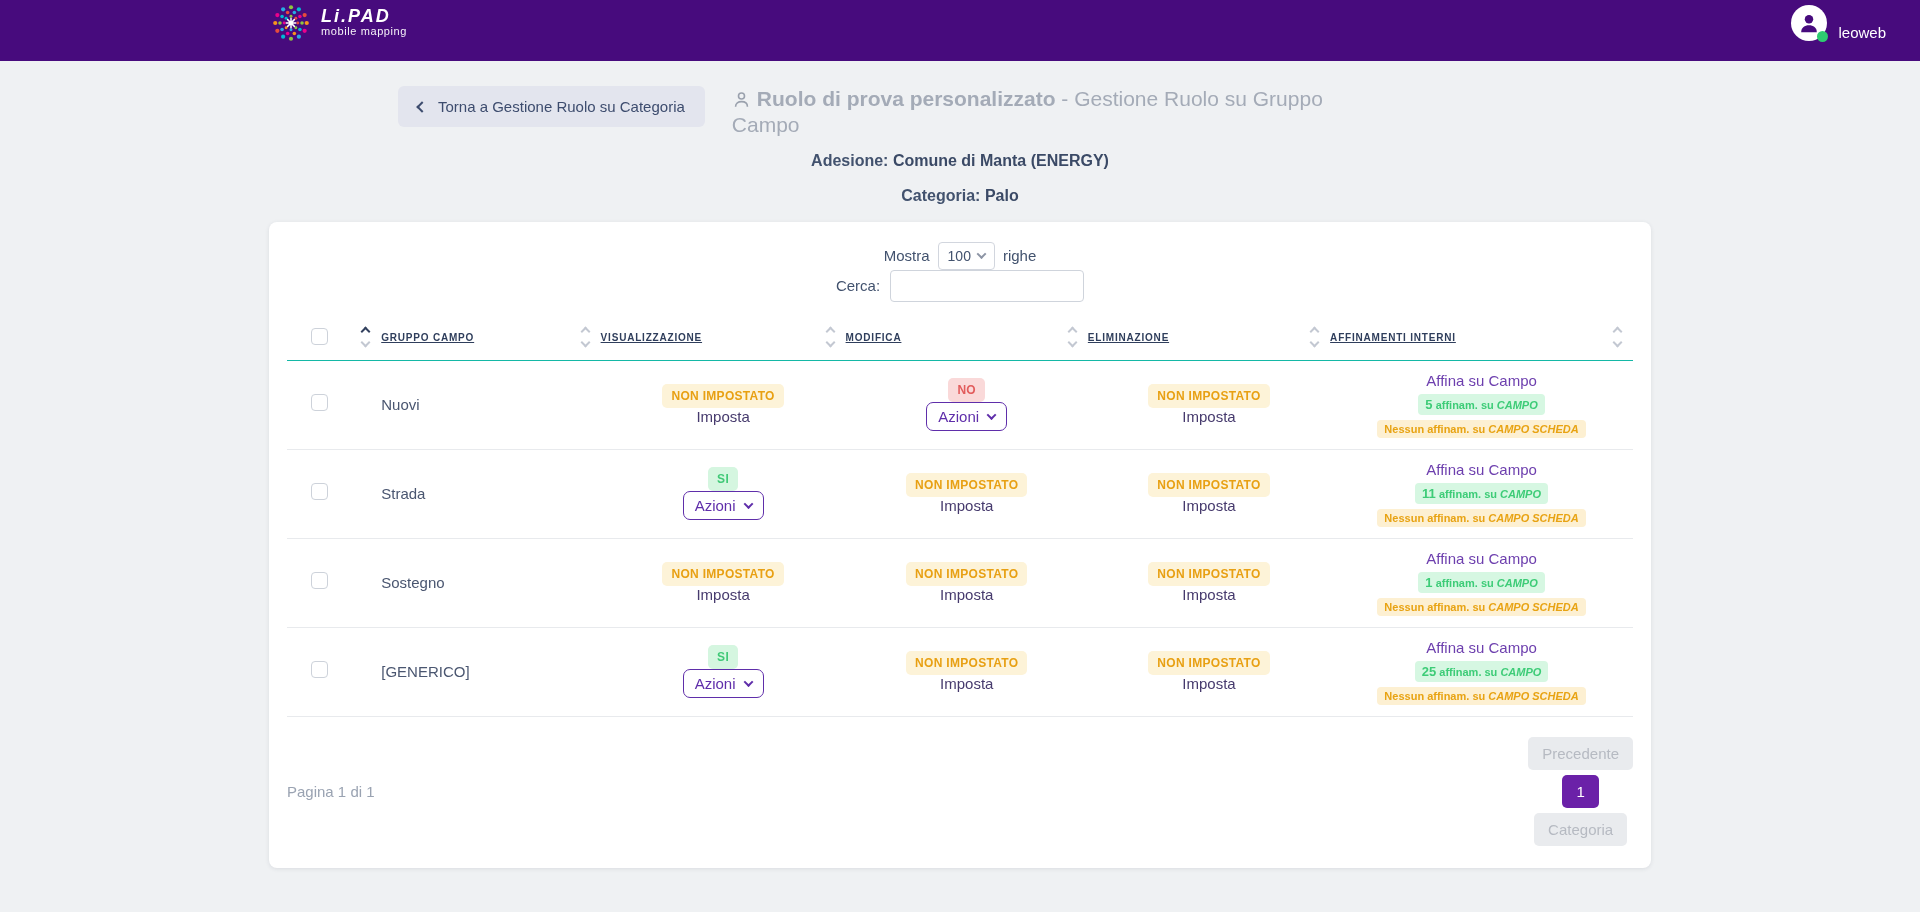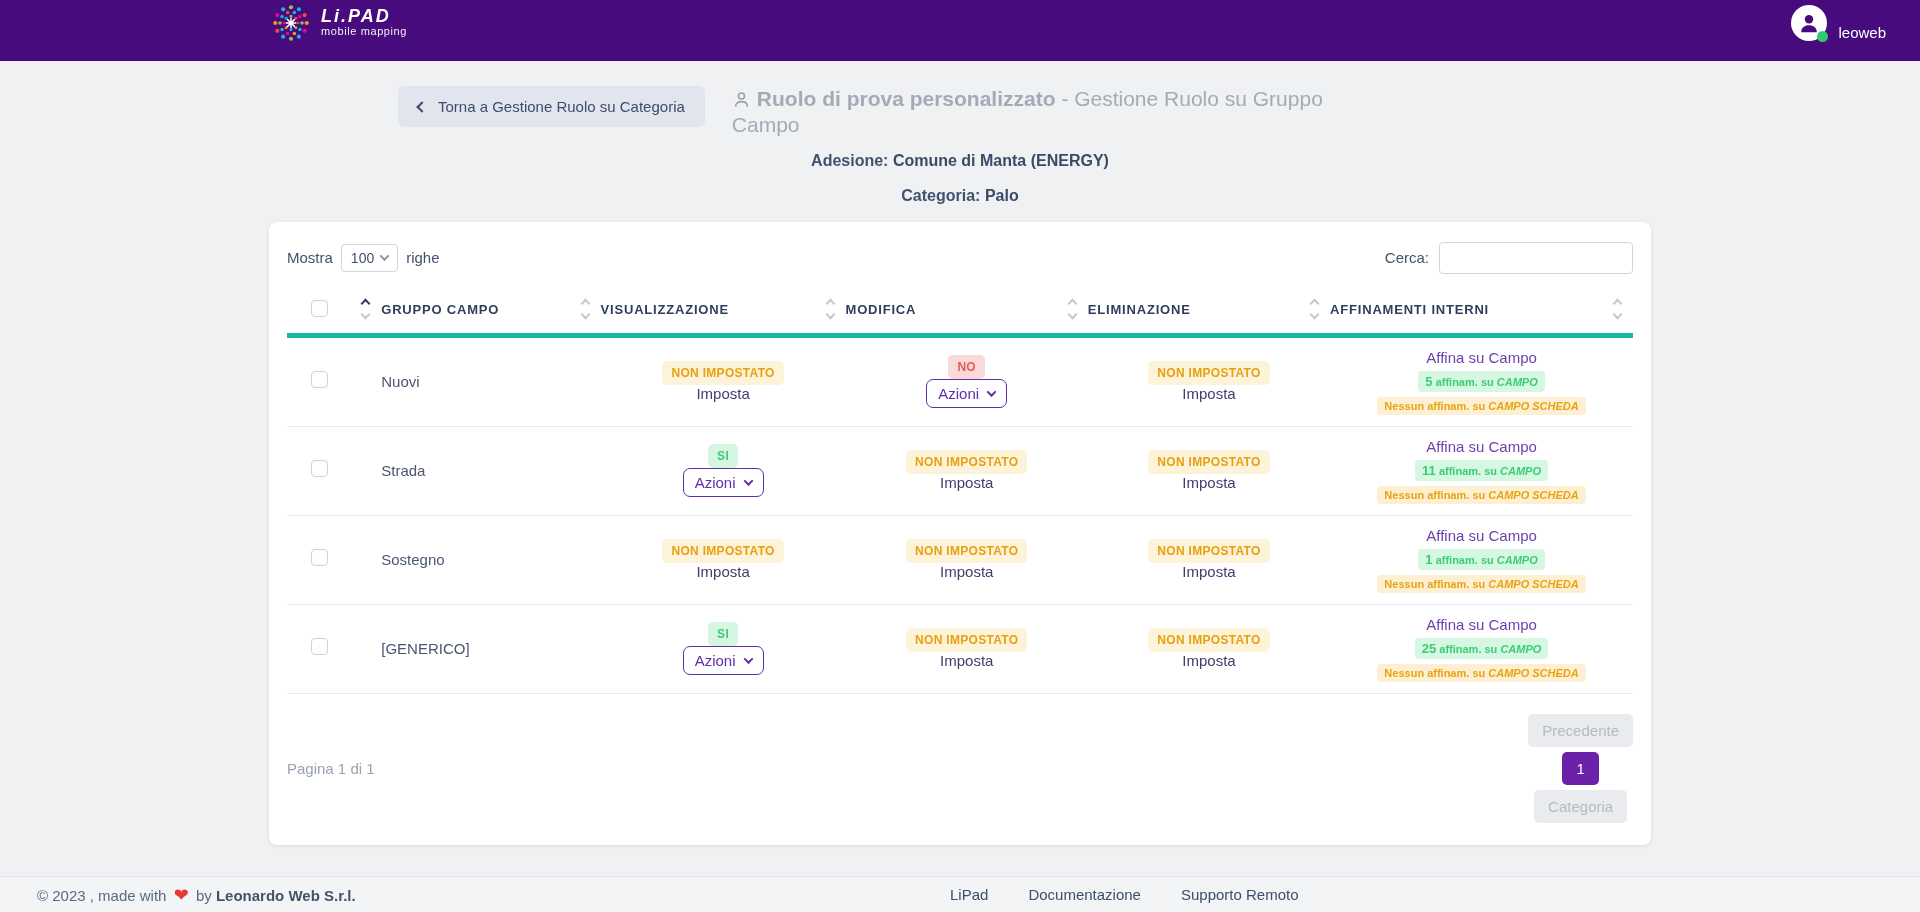--- a/index.html
+++ b/index.html
@@ -25,30 +25,30 @@
   .back-chev { width:8px; height:8px; border-left:2px solid #3d4c6e; border-bottom:2px solid #3d4c6e; transform:rotate(45deg); display:inline-block; }
   .page-title { margin-left:27px; max-width:660px; font-size:21px; line-height:1.25; color:#a4abb7; font-weight:400; }
   .page-title .t-bold { font-weight:700; }
   .title-person-icon { vertical-align:-3px; margin-right:6px; }
   .meta-line { text-align:center; font-size:16px; color:#42526e; margin-top:9px; line-height:26px; }
   .meta-line .meta-label { font-weight:600; }
   .meta-line b { font-weight:700; color:#3b4a66; }
 
   
   .card { width:1382px; margin:13px auto 0; background:#fff; border-radius:8px; box-shadow:0 1px 4px rgba(40,50,70,.10); padding:20px 18px 22px; }
-  .card-controls { display:flex; justify-content:space-between; align-items:center; margin-bottom:12px; }
+  .card-controls { display:flex; justify-content:space-between; align-items:center; margin-bottom:12px;flex-direction:column; }
   .length-control { display:flex; align-items:center; gap:8px; font-size:15px; color:#42526e; }
   .select-box { display:inline-flex; align-items:center; gap:7px; border:1px solid #d2d6de; border-radius:4px; padding:5px 9px; font-size:14px; color:#42526e; cursor:pointer; background:#fff; }
   .chev-down { width:7px; height:7px; border-right:2px solid #8d95a5; border-bottom:2px solid #8d95a5; transform:rotate(45deg) translate(-1px,-1px); display:inline-block; }
   .search-control { display:flex; align-items:center; gap:10px; font-size:15px; color:#42526e; }
   .search-control input { width:194px; height:32px; border:1px solid #cfd4dc; border-radius:4px; padding:0 8px; font-size:14px; color:#42526e; outline:none; }
 
   table { width:100%; border-collapse:collapse; }
   col.c1{width:7%;} col.c2{width:16.3%;} col.c3{width:18.2%;} col.c4{width:18%;} col.c5{width:18%;} col.c6{width:22.5%;}
-  thead th { position:relative; text-align:left; font-size:13px; font-weight:700; letter-spacing:.8px; color:#2f3e5c; padding:14px 26px 13px 0; border-bottom:5px solid #14b8a6; }
+  thead th { position:relative; text-align:left; font-size:10px; font-weight:700; letter-spacing:.8px; color:#2f3e5c; padding:14px 26px 13px 0; border-bottom:1px solid #14b8a6;text-decoration:underline; }
   thead th.th-check { padding-left:24px; }
   .sort { position:absolute; right:12px; top:50%; transform:translateY(-50%); display:flex; flex-direction:column; gap:4px; cursor:pointer; }
   .caret { width:7px; height:7px; border-left:2px solid #c3c8d2; border-top:2px solid #c3c8d2; }
   .caret.up { transform:rotate(45deg); }
   .caret.down { transform:rotate(225deg); }
   .caret.active { border-color:#32405e; }
 
   tbody td { border-bottom:1px solid #e8eaed; padding:11px 0; vertical-align:middle; }
   .cell-check { padding-left:24px !important; }
   .checkbox { display:inline-block; width:17px; height:17px; border:1.5px solid #cdd2da; border-radius:4px; background:#fff; cursor:pointer; }
@@ -366,27 +366,14 @@
         <span class="page-info">Pagina 1 di 1</span>
         <div class="pagination">
           <button class="pg-btn">Precedente</button>
           <button class="pg-btn active">1</button>
           <button class="pg-btn">Categoria</button>
         </div>
       </div>
     </section>
   </main>
 
-  <footer class="footer">
-    <span>
-      <span>© 2023 , made with</span>
-      <span class="heart">❤</span>
-      <span>by</span>
-      <b>Leonardo Web S.r.l.</b>
-    </span>
-    <nav class="footer-links">
-      <a>LiPad</a>
-      <a>Documentazione</a>
-      <a>Supporto Remoto</a>
-    </nav>
-  </footer>
 
 </div>
 
 </body></html>

